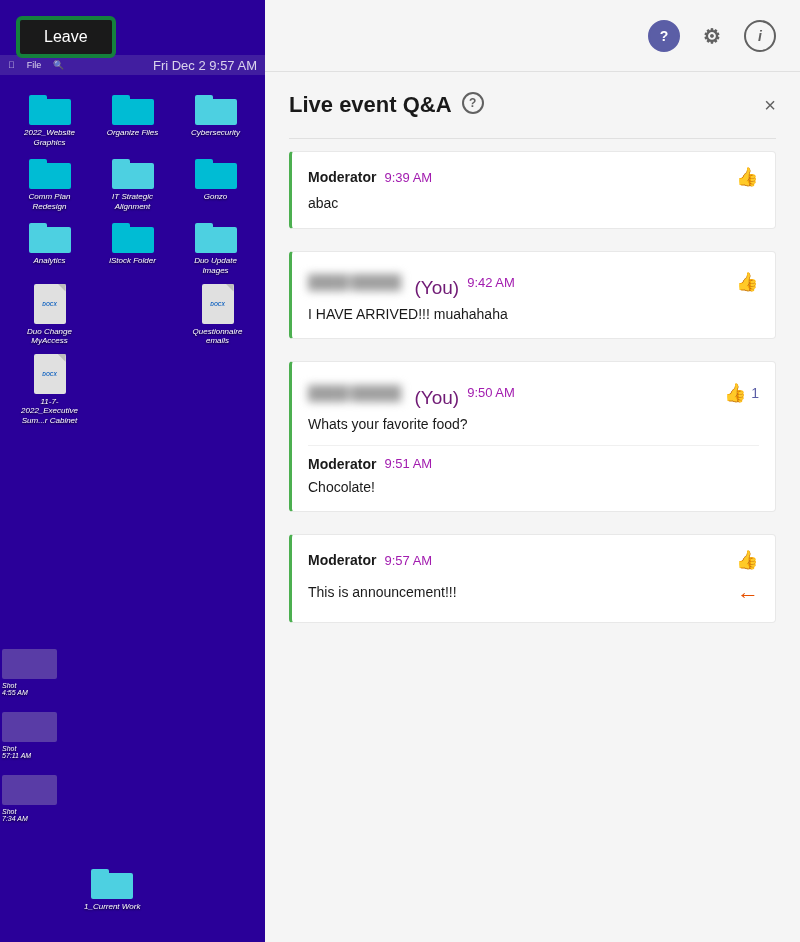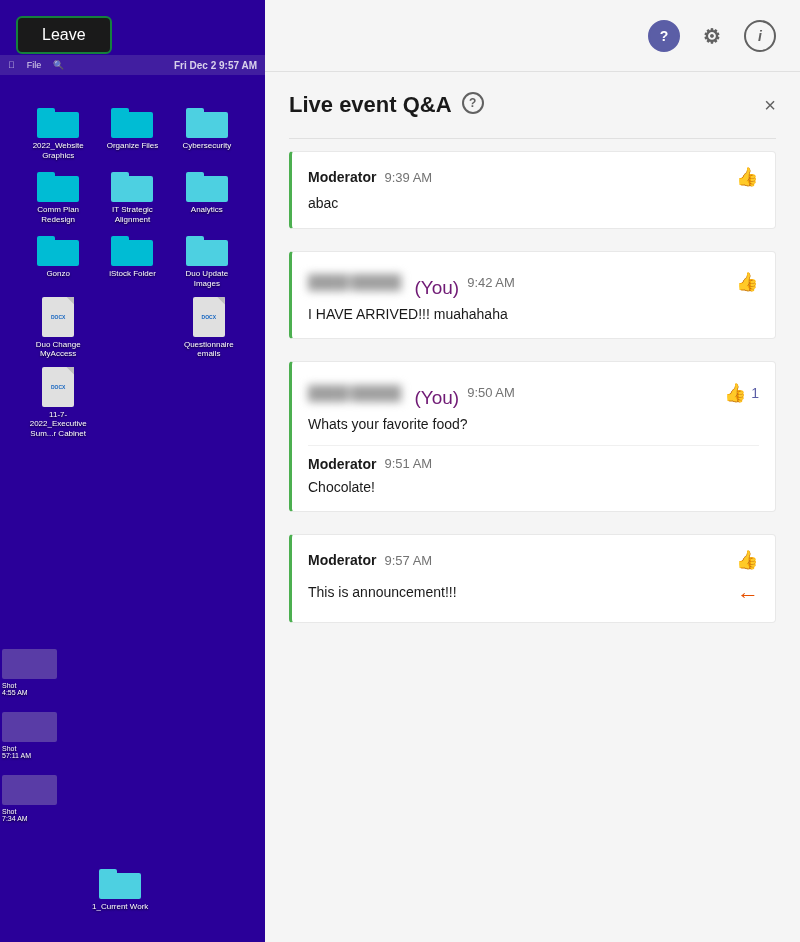--- a/index.html
+++ b/index.html
@@ -14,37 +14,38 @@
       overflow: hidden;
       flex-shrink: 0;
     }
 
     .leave-btn {
       position: absolute;
       top: 16px;
       left: 16px;
       background: #1a1a1a;
       color: white;
-      border: 2px solid #15803d;
+      border: 4px solid #15803d;
       border-radius: 6px;
       padding: 8px 24px;
       font-size: 16px;
       font-weight: 500;
       cursor: pointer;
       z-index: 10;
     }
 
     
     .desktop-area {
       position: absolute;
       top: 75px;
       left: 0;
       right: 0;
       bottom: 0;
-      padding: 21px;
+      padding: 8px;
+      font-style: italic;
     }
 
     
     .menubar {
       position: absolute;
       top: 55px;
       left: 0;
       right: 0;
       height: 20px;
       background: rgba(200,200,200,0.15);
@@ -53,22 +54,21 @@
       padding: 0 8px;
       gap: 12px;
     }
     .menubar-item {
       color: rgba(255,255,255,0.8);
       font-size: 9px;
     }
     .menubar-time {
       margin-left: auto;
       color: rgba(255,255,255,0.8);
-      font-size: 10px;
-      font-weight: bold;
+      font-size: 13px;
     }
 
     .icon-grid {
       display: grid;
       grid-template-columns: repeat(3, 1fr);
       gap: 8px;
       padding: 4px;
       margin-top: 4px;
     }
 
@@ -353,21 +353,21 @@
 
     .you-badge {
       font-weight: 400;
       font-size: 19px;
       color: #701a75;
       margin-top: 11px;
     }
 
     .message-time {
       font-size: 13px;
-      color: #737373;
+      color: #a21caf;
       font-weight: 400;
     }
 
     .like-btn {
       display: flex;
       align-items: center;
       gap: 4px;
       color: #616161;
       cursor: pointer;
       font-size: 18px;
@@ -428,26 +428,26 @@
       <div class="desktop-icon">
         <div class="folder-icon"></div>
         <span class="icon-label">Comm Plan Redesign</span>
       </div>
       <div class="desktop-icon">
         <div class="folder-icon light"></div>
         <span class="icon-label">IT Strategic Alignment</span>
       </div>
 
       <div class="desktop-icon">
+        <div class="folder-icon"></div>
+        <span class="icon-label">Gonzo</span>
+      </div>
+      <div class="desktop-icon">
         <div class="folder-icon light"></div>
         <span class="icon-label">Analytics</span>
-      </div>
-      <div class="desktop-icon">
-        <div class="folder-icon"></div>
-        <span class="icon-label">Gonzo</span>
       </div>
       <div class="desktop-icon">
         <div class="folder-icon"></div>
         <span class="icon-label">iStock Folder</span>
       </div>
 
       <div class="desktop-icon">
         <div class="folder-icon light"></div>
         <span class="icon-label">Duo Update Images</span>
       </div>
@@ -481,21 +481,21 @@
       <div class="partial-item">
         <div style="width:55px;height:30px;background:rgba(200,200,200,0.3);border-radius:2px;"></div>
         <span class="partial-label">Shot<br>57:11 AM</span>
       </div>
       <div class="partial-item">
         <div style="width:55px;height:30px;background:rgba(200,200,200,0.3);border-radius:2px;"></div>
         <span class="partial-label">Shot<br>7:34 AM</span>
       </div>
     </div>
 
-    <div class="desktop-icon" style="position:absolute;bottom:30px;left:92px;">
+    <div class="desktop-icon" style="position:absolute;bottom:30px;left:84px;">
       <div class="folder-icon light"></div>
       <span class="icon-label">1_Current Work</span>
     </div>
   </div>
 </div>
 
 <div class="right-panel">
 
   <div class="toolbar">
     <div class="toolbar-icon" style="background:#5b5ea6; color:white; border-color:#5b5ea6;">

